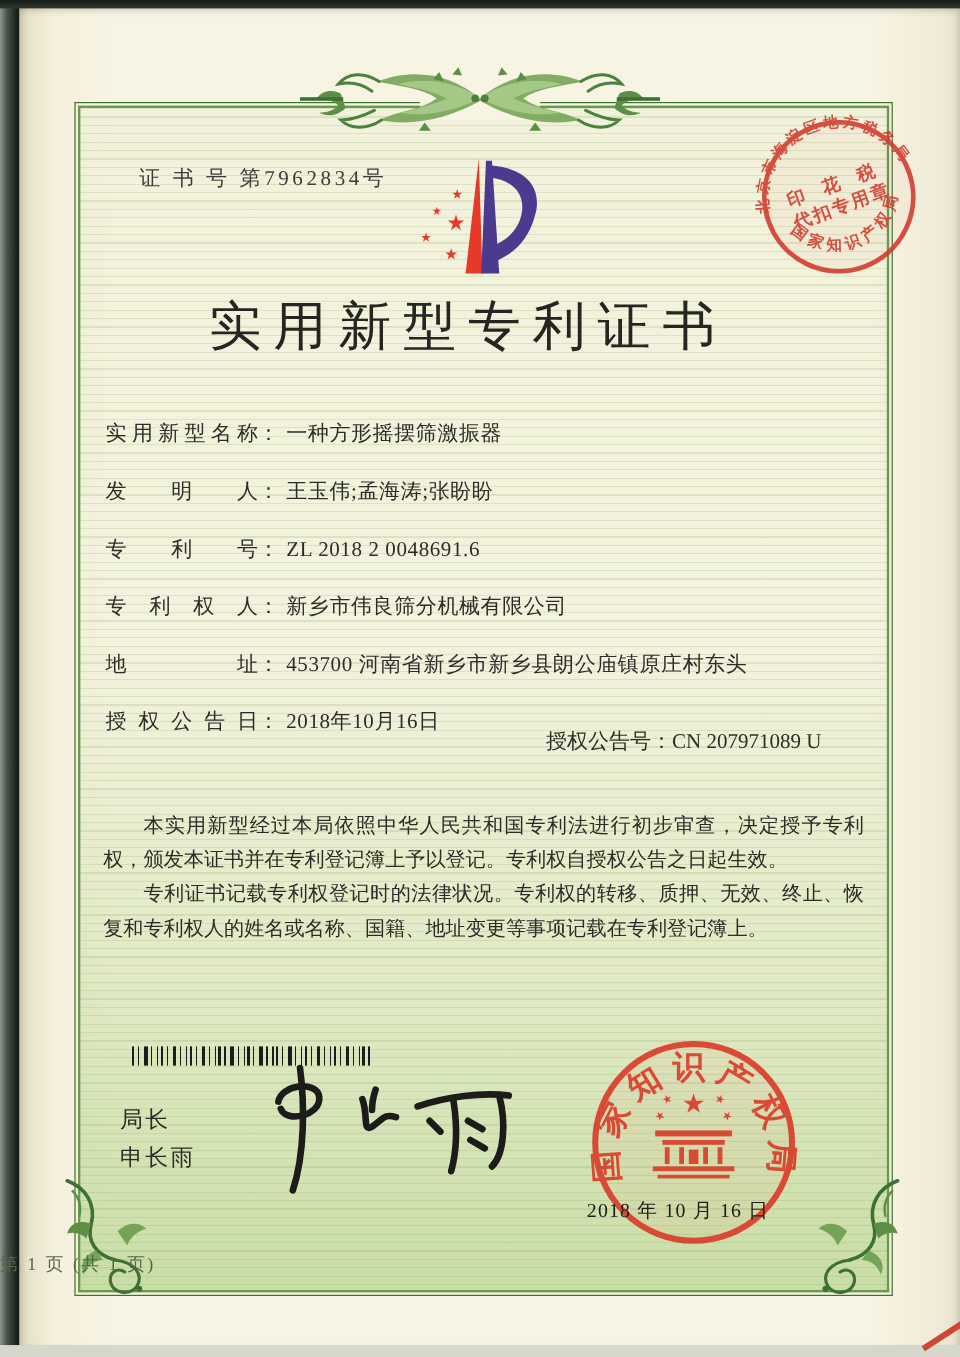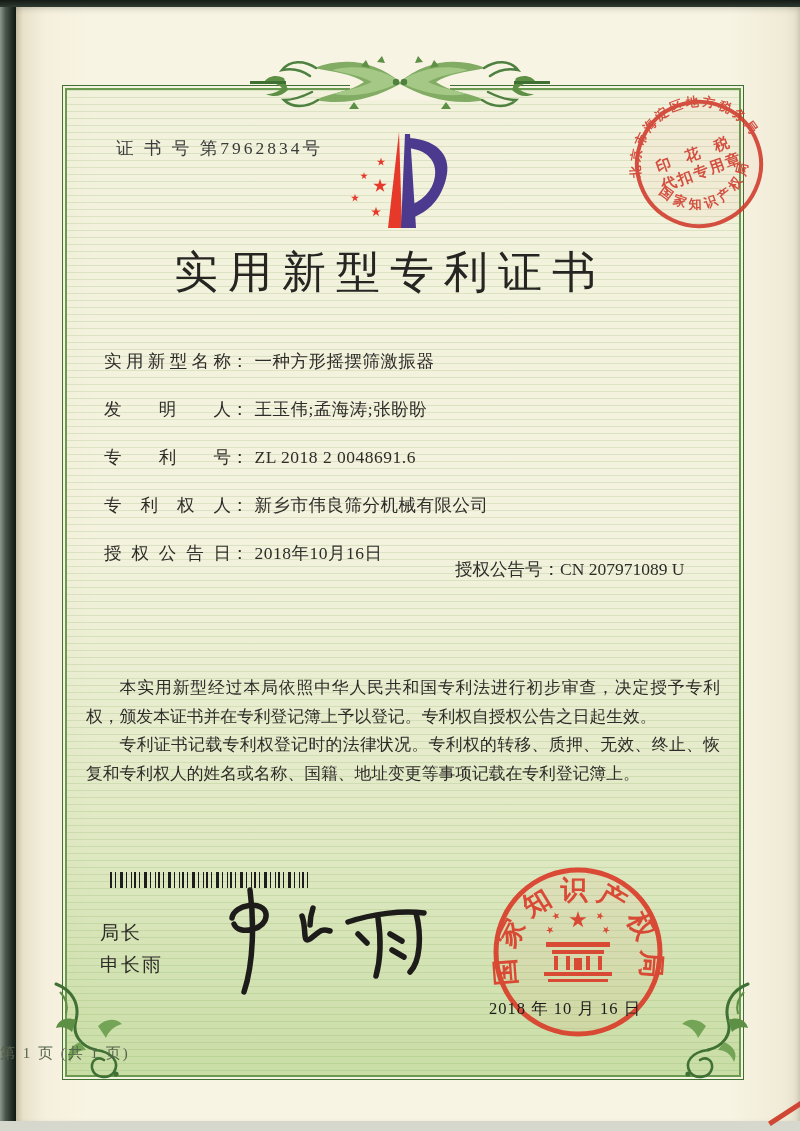--- a/index.html
+++ b/index.html
@@ -32,21 +32,21 @@
       repeating-linear-gradient(180deg,rgba(122,168,88,.20) 0 1px,rgba(122,168,88,0) 1px 7px),
       linear-gradient(180deg,rgba(214,230,188,.18) 0%,rgba(214,230,188,.12) 45%,rgba(186,215,146,.42) 78%,rgba(172,207,128,.62) 100%);
   }
 
   .fieldtext{color:#2e2c28;}
   #cert-no{left:100px;top:136px;font-size:17.5px;letter-spacing:3px;color:#3b3b3b;margin-left:16px;}
   #title{left:0;top:243px;width:780px;text-align:center;font-size:44px;letter-spacing:10px;color:#262522;font-weight:500;}
 
   #fields{left:88px;top:349px;width:640px;font-size:17.5px;}
   .frow{position:relative;height:26px;margin-bottom:22px;white-space:nowrap;}
-  .f-label{display:inline-block;width:127px;text-align:justify;text-align-last:justify;vertical-align:top;margin-left:16px;}
+  .f-label{display:inline-block;width:127px;text-align:justify;text-align-last:justify;vertical-align:top;}
   .f-colon{display:inline-block;margin-right:6px;}
   .f-value{letter-spacing:.5px;}
   .grant-no{position:absolute;left:367px;top:0;margin-top:16px;}
 
   #paras{left:86px;top:674px;width:634px;font-size:16.8px;line-height:28.5px;color:#2d2b27;text-align:justify;}
   #paras p{margin:0;text-indent:2em;}
 
   #barcode{
     left:110px;top:872px;width:200px;height:16px;
     background:repeating-linear-gradient(90deg,
@@ -147,20 +147,23 @@
     <span class="f-label">实用新型名称</span><span class="f-colon">：</span><span class="f-value">一种方形摇摆筛激振器</span>
   </div>
   <div class="frow">
     <span class="f-label">发明人</span><span class="f-colon">：</span><span class="f-value">王玉伟;孟海涛;张盼盼</span>
   </div>
   <div class="frow">
     <span class="f-label">专利号</span><span class="f-colon">：</span><span class="f-value">ZL 2018 2 0048691.6</span>
   </div>
   <div class="frow">
     <span class="f-label">专利权人</span><span class="f-colon">：</span><span class="f-value">新乡市伟良筛分机械有限公司</span>
+  </div>
+  <div class="frow">
+    <span class="f-label">地址</span><span class="f-colon">：</span><span class="f-value">453700 河南省新乡市新乡县朗公庙镇原庄村东头</span>
   </div>
   <div class="frow">
     <span class="f-label">授权公告日</span><span class="f-colon">：</span><span class="f-value">2018年10月16日</span>
     <span class="grant-no"><span>授权公告号</span><span>：</span><span>CN 207971089 U</span></span>
   </div>
 </div>
 
 <div id="paras" class="abs z5">
   <p>本实用新型经过本局依照中华人民共和国专利法进行初步审查，决定授予专利权，颁发本证书并在专利登记簿上予以登记。专利权自授权公告之日起生效。</p>
   <p>专利证书记载专利权登记时的法律状况。专利权的转移、质押、无效、终止、恢复和专利权人的姓名或名称、国籍、地址变更等事项记载在专利登记簿上。</p>

